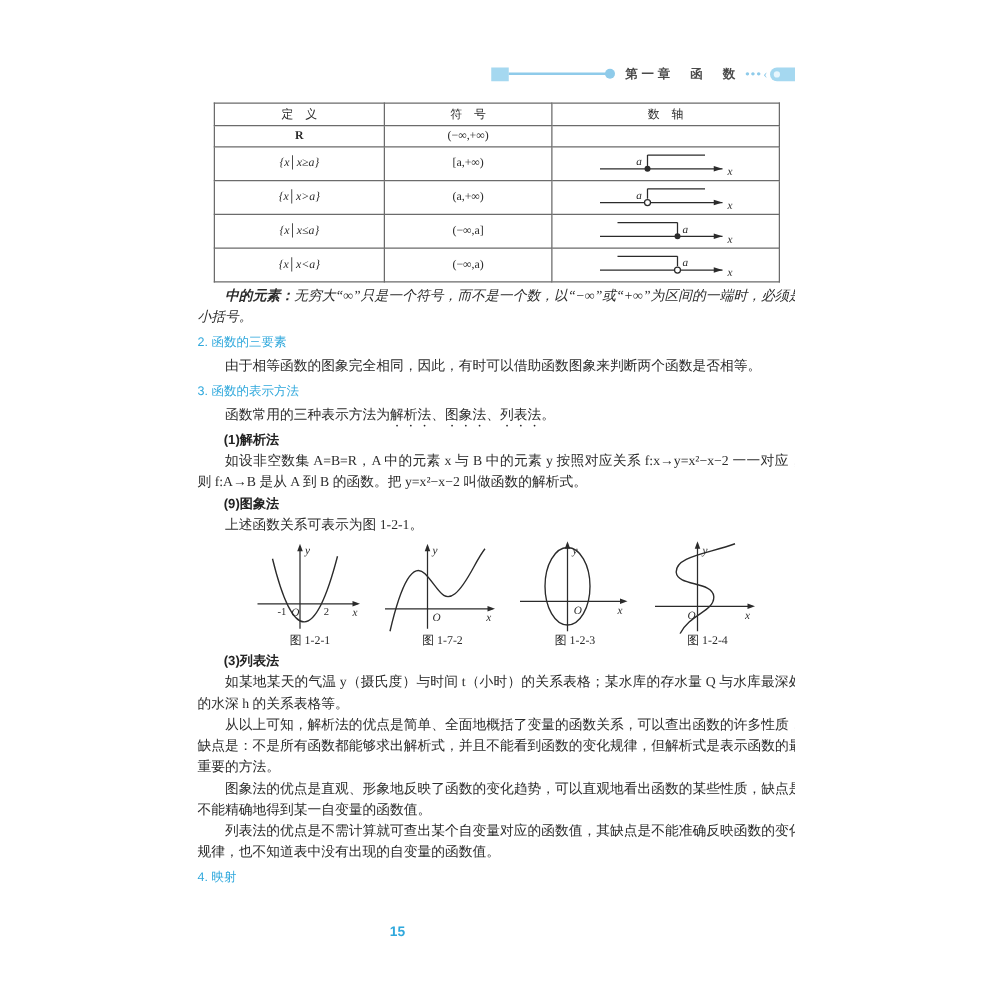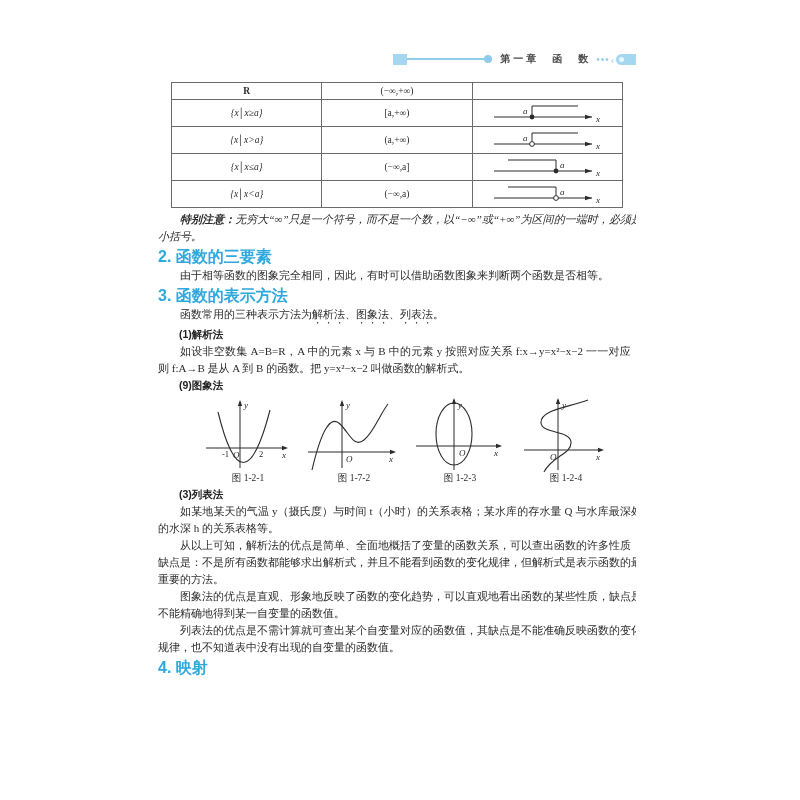--- a/index.html
+++ b/index.html
@@ -35,21 +35,21 @@
   tr.r-first { height:17px; }
   tr.r-axis { height:27px; }
   td.def { font-style:italic; }
   td.def.bold { font-style:normal; font-weight:bold; }
   .nl-svg { display:block; margin:0 auto; }
 
   
   .para { font-size:11px; line-height:17px; text-indent:2em; text-align:justify; }
   .note-label { font-weight:bold; font-style:italic; }
   .note-text { font-style:italic; }
-  .sec-heading { font-family:"Liberation Sans", sans-serif; font-weight:bold; color:#2fa8dc; font-size:16px; line-height:18px; margin:3px 0 1px 0; }
+  .sec-heading { font-family:"Liberation Sans", sans-serif; font-weight:normal; color:#2fa8dc; font-size:10px; line-height:18px; margin:3px 0 1px 0; }
   .sub-heading { font-family:"Liberation Sans", sans-serif; font-weight:bold; color:#222; font-size:10.5px; line-height:17px; text-indent:2em; }
   .emph { -webkit-text-emphasis:filled dot #2b2b2b; text-emphasis:filled dot #2b2b2b; -webkit-text-emphasis-position:under right; text-emphasis-position:under right; }
 
   
   .figures-row { display:flex; justify-content:flex-start; gap:6px; padding-left:40px; margin:2px 0 1px 0; }
   .figure { width:100px; text-align:center; }
   .figure svg { display:block; }
   .fig-caption { font-size:9.5px; line-height:13px; color:#2b2b2b; }
 
   
@@ -73,20 +73,25 @@
       <div class="chapter-title">第一章　函　数</div>
       <div class="trail-dots">•••</div>
       <div class="trail-angle">‹</div>
       <div class="decor-pill">
         <div class="pill-dot"></div>
       </div>
     </div>
 
     <table class="itable">
       <tbody>
+          <tr class="hdr">
+        <th class="c1">定　义</th>
+        <th class="c2">符　号</th>
+        <th class="c3">数　轴</th>
+      </tr>
 
       <tr class="r-first">
         <td class="def bold">R</td>
         <td>(−∞,+∞)</td>
         <td></td>
       </tr>
 
       <tr class="r-axis">
         <td class="def">{x│x≥a}</td>
         <td>[a,+∞)</td>
@@ -146,32 +151,33 @@
             <line x1="74" y1="5" x2="74" y2="13" stroke="#2b2b2b" stroke-width="1"></line>
             <circle cx="74" cy="16" r="2.4" fill="#ffffff" stroke="#2b2b2b" stroke-width="1"></circle>
             <text class="m" x="78" y="13">a</text>
             <text class="m" x="114" y="21">x</text>
           </svg>
         </td>
       </tr>
     </tbody>
       </table>
 
-    <p class="para" style="margin-top:3px;"><span class="note-label">特别注意：</span><span class="note-text">无穷大“∞”只是一个符号，而不是一个数，以“−∞”或“+∞”为区间的一端时，必须是小括号。</span></p>
+    <p class="para" style="margin-top:3px;"><span class="note-label">中的元素：</span><span class="note-text">无穷大“∞”只是一个符号，而不是一个数，以“−∞”或“+∞”为区间的一端时，必须是小括号。</span></p>
 
     <h3 class="sec-heading">2. 函数的三要素</h3>
     <p class="para">由于相等函数的图象完全相同，因此，有时可以借助函数图象来判断两个函数是否相等。</p>
 
     <h3 class="sec-heading">3. 函数的表示方法</h3>
     <p class="para"><span>函数常用的三种表示方法为</span><span class="emph">解析法</span><span>、</span><span class="emph">图象法</span><span>、</span><span class="emph">列表法</span><span>。</span></p>
 
     <div class="sub-heading">(1)解析法</div>
     <p class="para">如设非空数集 A=B=R，A 中的元素 x 与 B 中的元素 y 按照对应关系 f:x→y=x²−x−2 一一对应，则 f:A→B 是从 A 到 B 的函数。把 y=x²−x−2 叫做函数的解析式。</p>
 
     <div class="sub-heading">(9)图象法</div>
+    <p class="para">上述函数关系可表示为图 1-2-1。</p>
 
     <div class="figures-row">
 
       <div class="figure">
         <svg width="100" height="76" viewBox="0 0 100 76">
           <line x1="42" y1="6" x2="42" y2="72" stroke="#2b2b2b" stroke-width="1"></line>
           <polygon points="42,4 39.8,10 44.2,10" fill="#2b2b2b"></polygon>
           <line x1="8" y1="52" x2="88" y2="52" stroke="#2b2b2b" stroke-width="1"></line>
           <polygon points="90,52 84,49.8 84,54.2" fill="#2b2b2b"></polygon>
           <path d="M20,16 Q45,118 72,14" fill="none" stroke="#2b2b2b" stroke-width="1.1"></path>
@@ -232,13 +238,14 @@
     <p class="para">如某地某天的气温 y（摄氏度）与时间 t（小时）的关系表格；某水库的存水量 Q 与水库最深处的水深 h 的关系表格等。</p>
 
     <p class="para">从以上可知，解析法的优点是简单、全面地概括了变量的函数关系，可以查出函数的许多性质，缺点是：不是所有函数都能够求出解析式，并且不能看到函数的变化规律，但解析式是表示函数的最重要的方法。</p>
     <p class="para">图象法的优点是直观、形象地反映了函数的变化趋势，可以直观地看出函数的某些性质，缺点是不能精确地得到某一自变量的函数值。</p>
     <p class="para">列表法的优点是不需计算就可查出某个自变量对应的函数值，其缺点是不能准确反映函数的变化规律，也不知道表中没有出现的自变量的函数值。</p>
 
     <h3 class="sec-heading">4. 映射</h3>
 
   </div>
 
+  <div class="page-number">15</div>
 </div>
 
 </body></html>

